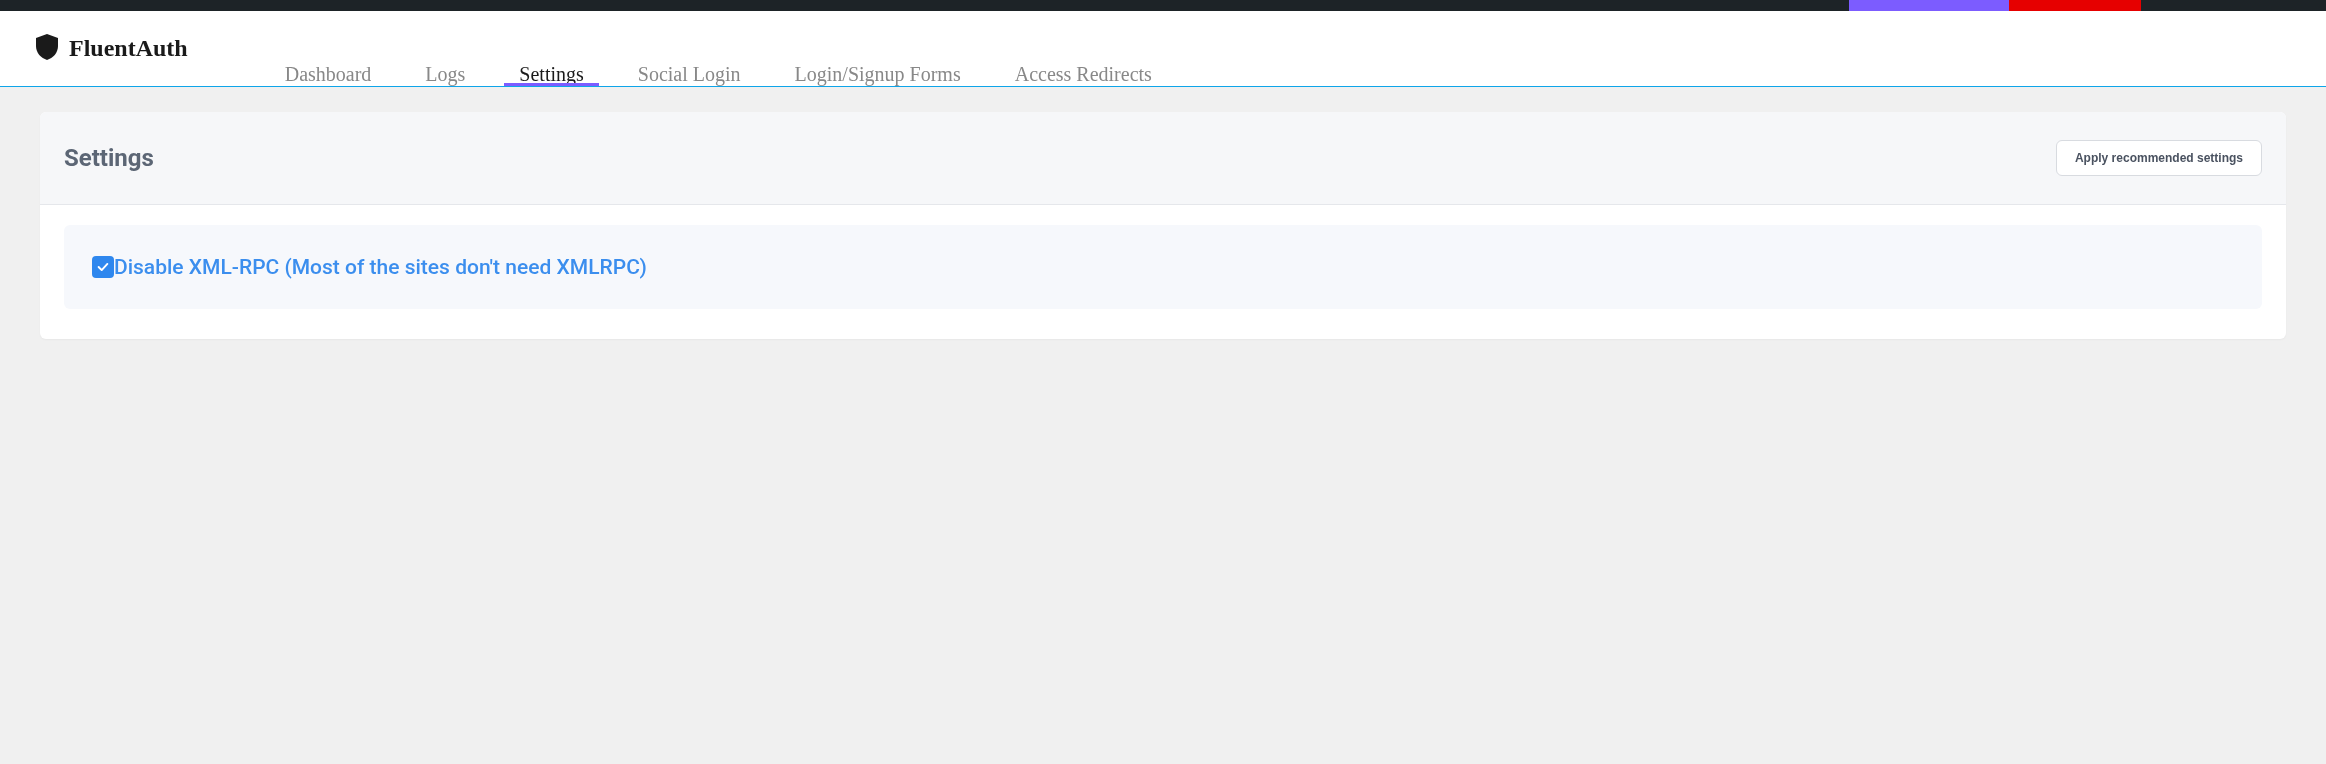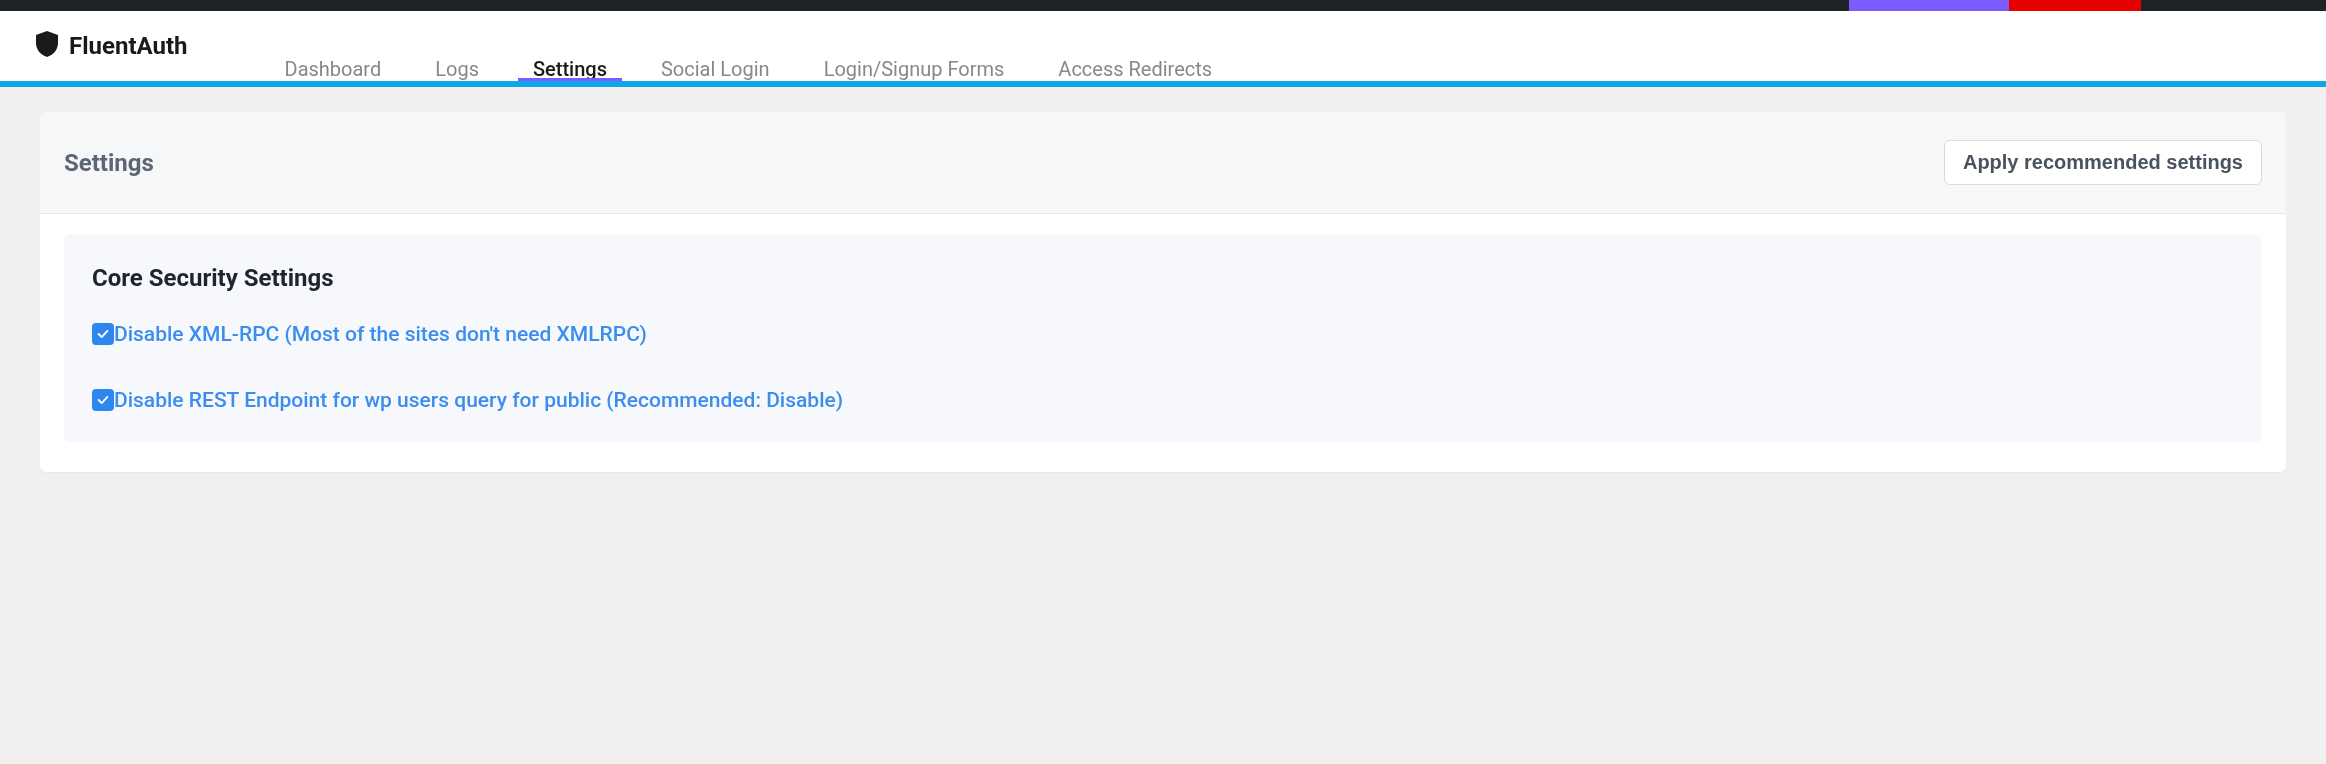--- a/index.html
+++ b/index.html
@@ -32,21 +32,22 @@
       width: 132px;
       height: 11px;
       background: #e60000;
     }
     .header {
       background: #ffffff;
       display: flex;
       align-items: center;
       padding: 0 35px;
       height: 76px;
-      border-bottom: 6px solid #0ea5e9;
+      border-bottom: 1px solid #0ea5e9;
+      font-family: Liberation Serif, serif;
     }
     .brand {
       display: flex;
       align-items: center;
       gap: 10px;
       margin-right: 70px;
     }
     .brand-name {
       font-size: 24px;
       font-weight: 700;
@@ -99,21 +100,21 @@
     .settings-title {
       font-size: 24px;
       font-weight: 700;
       color: #5c6675;
     }
     .recommend-btn {
       background: #ffffff;
       border: 1px solid #d8dbe0;
       border-radius: 6px;
       padding: 10px 18px;
-      font-size: 20px;
+      font-size: 12px;
       font-weight: 600;
       color: #4a5260;
       cursor: pointer;
     }
     .settings-body {
       padding: 20px 24px 30px 24px;
     }
     .section {
       background: #f6f8fc;
       border-radius: 6px;
@@ -183,37 +184,28 @@
 </div>
 
 <div class="main">
   <div class="settings-card">
     <div class="settings-header">
       <h2 class="settings-title">Settings</h2>
       <button class="recommend-btn">Apply recommended settings</button>
     </div>
     <div class="settings-body">
       <div class="section">
-        <h3 class="section-title">Core Security Settings</h3>
 
         <div class="check-row">
           <div class="checkbox">
             <svg viewBox="0 0 16 16">
                 <path d="M3 8 L6.5 11.5 L13 4.5" stroke="#ffffff" stroke-width="2.2" fill="none" stroke-linecap="round" stroke-linejoin="round"></path>
               </svg>
           </div>
           <span class="check-label">Disable XML-RPC (Most of the sites don't need XMLRPC)</span>
         </div>
 
 
-        <div class="check-row">
-          <div class="checkbox">
-            <svg viewBox="0 0 16 16">
-                <path d="M3 8 L6.5 11.5 L13 4.5" stroke="#ffffff" stroke-width="2.2" fill="none" stroke-linecap="round" stroke-linejoin="round"></path>
-              </svg>
-          </div>
-          <span class="check-label">Disable REST Endpoint for wp users query for public (Recommended: Disable)</span>
-        </div>
 
       </div>
     </div>
   </div>
 </div>
 
 </body></html>

